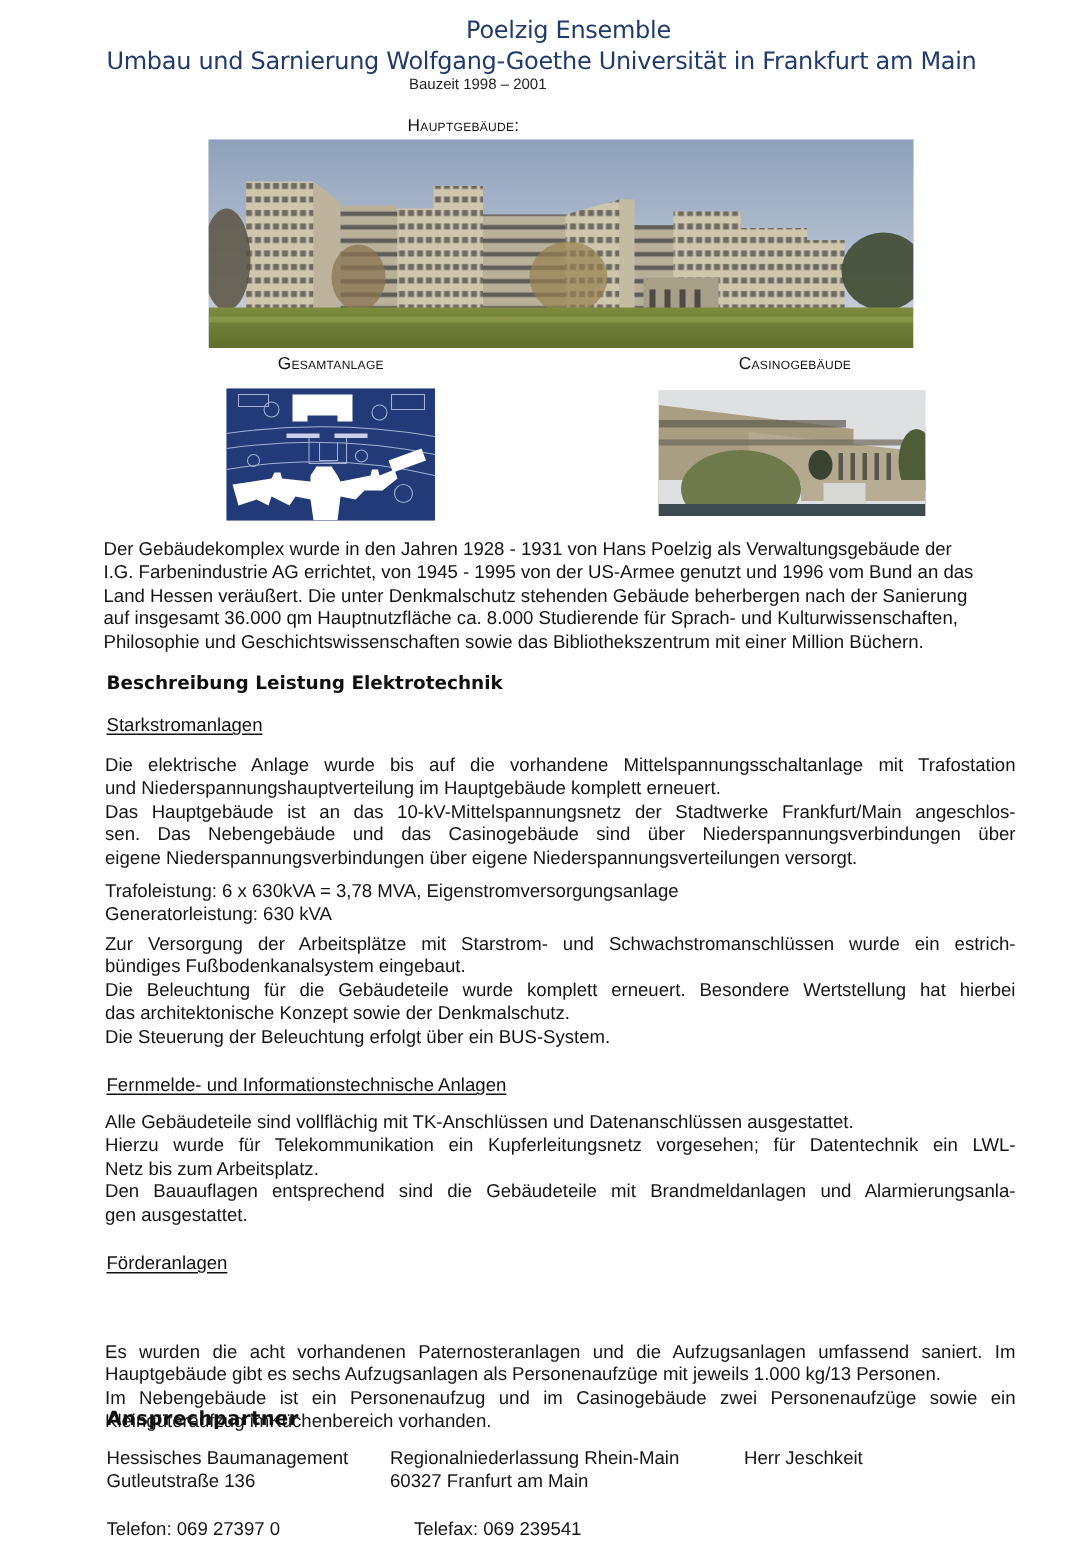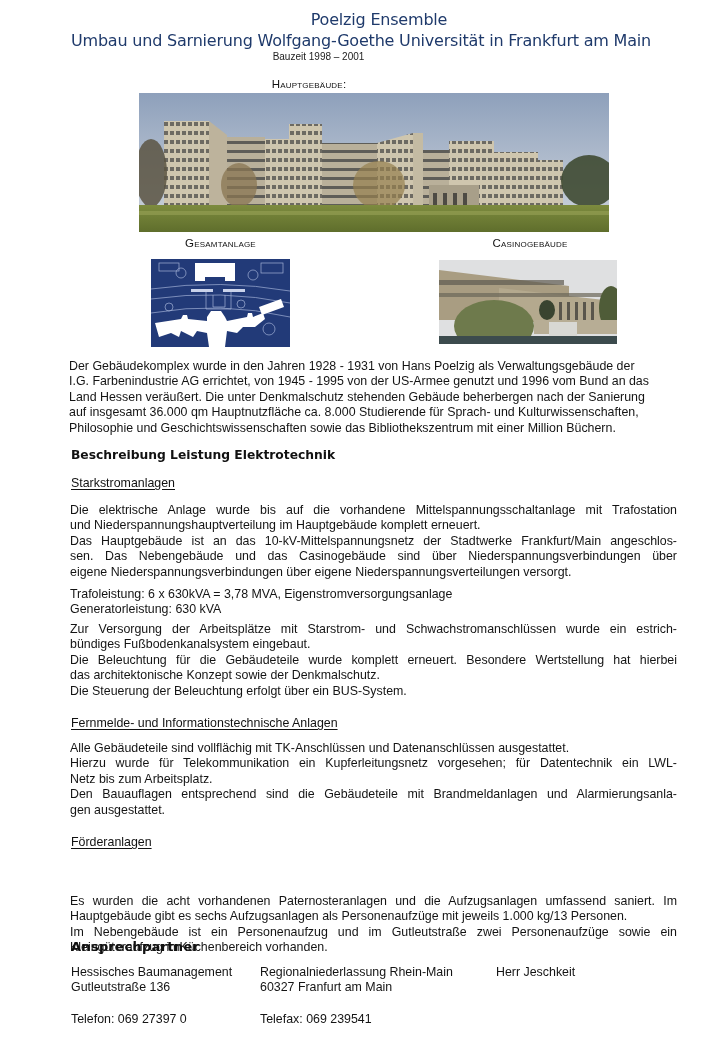--- a/index.html
+++ b/index.html
@@ -87,21 +87,21 @@
     .p-foerd  { top: 861px; width: 607px; margin-top: 33px; }
 
     .line { display: block; white-space: nowrap; }
     .jline { display: block; text-align: justify; text-align-last: justify; white-space: normal; }
 
     .contact { font-size: 12.4px; line-height: 15.4px; color: #141414; }
     .c1 { left: 71px; top: 965px; }
     .c2 { left: 260px; top: 965px; }
     .c3 { left: 496px; top: 965px; }
     .tel { left: 71px; top: 1012px; }
-    .fax { left: 260px; top: 1012px; }
+    .fax { left: 276px; top: 1012px; }
   </style>
 </head>
 <body>
 
 <div class="abs title1">Poelzig Ensemble</div>
 <div class="abs title2">Umbau und Sarnierung Wolfgang-Goethe Universität in Frankfurt am Main</div>
 <div class="abs bauzeit">Bauzeit 1998 – 2001</div>
 
 <div class="abs caption cap-main">Hauptgebäude:</div>
 <div class="abs main-photo" title="Photo of the Poelzig main building complex">
@@ -241,21 +241,21 @@
   <span class="jline">Hierzu wurde für Telekommunikation ein Kupferleitungsnetz vorgesehen; für Datentechnik ein LWL-</span>
   <span class="line">Netz bis zum Arbeitsplatz.</span>
   <span class="jline">Den Bauauflagen entsprechend sind die Gebäudeteile mit Brandmeldanlagen und Alarmierungsanla-</span>
   <span class="line">gen ausgestattet.</span>
 </div>
 
 <div class="abs sub sub-foerd">Förderanlagen</div>
 <div class="abs para p-foerd">
   <span class="jline">Es wurden die acht vorhandenen Paternosteranlagen und die Aufzugsanlagen umfassend saniert. Im</span>
   <span class="line">Hauptgebäude gibt es sechs Aufzugsanlagen als Personenaufzüge mit jeweils 1.000 kg/13 Personen.</span>
-  <span class="jline">Im Nebengebäude ist ein Personenaufzug und im Gutleutstraße zwei Personenaufzüge sowie ein</span>
+  <span class="jline">Im Nebengebäude ist ein Personenaufzug und im Casinogebäude zwei Personenaufzüge sowie ein</span>
   <span class="line">Kleingüteraufzug imKüchenbereich vorhanden.</span>
 </div>
 
 <div class="abs h-bold h-ansprech">Ansprechpartner</div>
 <div class="abs contact c1">
   <span class="line">Hessisches Baumanagement</span>
   <span class="line">Gutleutstraße 136</span>
 </div>
 <div class="abs contact c2">
   <span class="line">Regionalniederlassung Rhein-Main</span>

